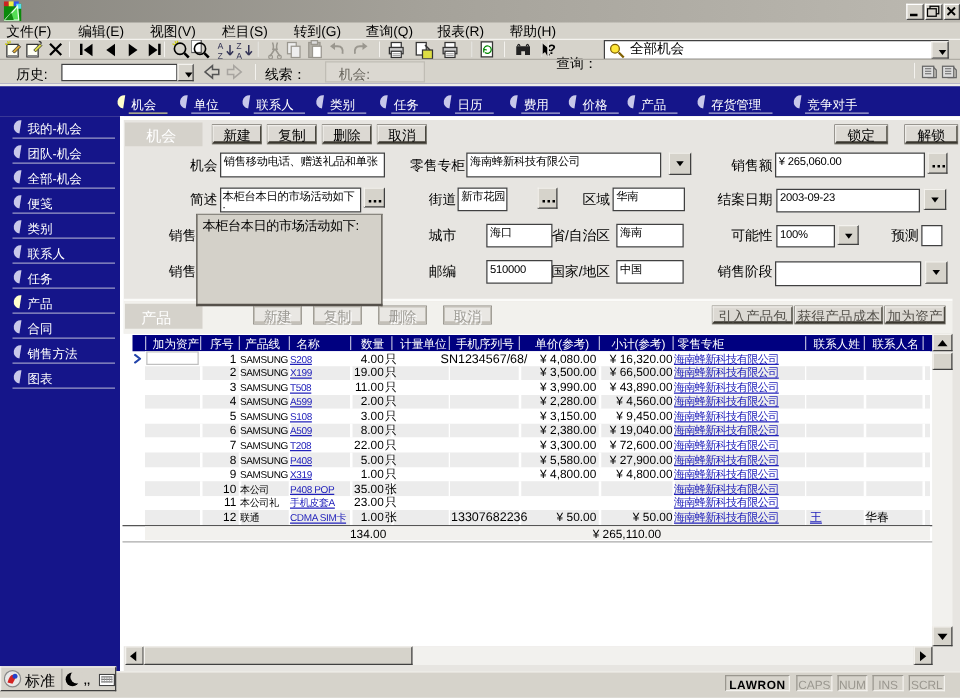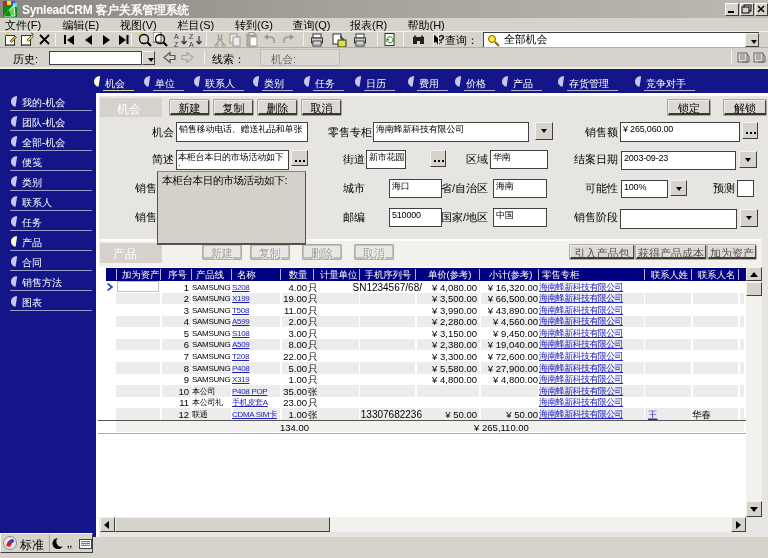--- a/index.html
+++ b/index.html
@@ -74,21 +74,20 @@
 <div id="title">
   <svg style="position:absolute;left:3px;top:1px" width="16" height="16" viewBox="0 0 16 16">
     <rect x="0" y="2" width="14" height="14" fill="#0a8a0a"></rect>
     <rect x="0" y="0" width="4" height="4" fill="#cc2222"></rect>
         <rect x="4" y="0" width="4" height="4" fill="#eeee44"></rect>
     <rect x="8" y="0" width="4" height="4" fill="#3355ee"></rect>
         <rect x="10" y="2" width="4" height="4" fill="#55ddee"></rect>
     <path d="M1,15 L11,4 L12,15 Z" fill="#55dd55" stroke="#e8ffe8" stroke-width="1"></path>
     <path d="M1,15 L6,9 L8,15 Z" fill="#118811"></path>
   </svg>
-  <span class="txt">SynleadCRM 客户关系管理系统</span>
   <div class="wbtn" style="left:725px"><svg width="12" height="11">
           <rect x="2" y="7" width="6" height="2" fill="#000"></rect>
         </svg></div>
   <div class="wbtn" style="left:740px"><svg width="12" height="11">
           <rect x="3" y="1" width="7" height="6" fill="none" stroke="#000"></rect>
           <rect x="1" y="3" width="7" height="6" fill="#d6d3cb" stroke="#000"></rect>
         </svg></div>
   <div class="wbtn" style="left:755px;width:13px"><svg width="11" height="11">
           <path d="M2,2 L8,8 M8,2 L2,8" stroke="#000" stroke-width="1.5"></path>
         </svg></div>
@@ -207,21 +206,21 @@
         <text x="8" y="11" font-size="11" font-weight="bold" fill="#000">?</text>
       </svg>
       <div class="sep" style="left:55px"></div>
       <div class="sep" style="left:130.5px"></div>
       <div class="sep" style="left:205.5px"></div>
       <div class="sep" style="left:302.5px"></div>
       <div class="sep" style="left:376.5px"></div>
       <div class="sep" style="left:402.5px"></div>
       <div class="sep" style="left:433px"></div>
       <div class="sep" style="left:437.5px"></div>
-      <span class="lbl" style="left:445px;top:1px">查询：</span>
+      <span class="lbl" style="left:445px;top:11px">查询：</span>
       <div class="inp" style="left:483px;top:0;width:276px;height:16px;padding-left:20px;font-size:11px">全部机会</div>
       <svg style="position:absolute;left:487px;top:2px" width="13" height="13" viewBox="0 0 13 13">
         <circle cx="5" cy="5" r="3.5" fill="#ffe838" stroke="#806000" stroke-width="1"></circle>
         <path d="M8,8 L12,12" stroke="#806000" stroke-width="1.8"></path>
       </svg>
       <div class="dd" style="left:745px;top:1px;width:14px;height:14px"></div>
     </div>
 
 <div id="tb2">
   <span class="lbl" style="left:13px;top:4px">历史:</span>
@@ -718,20 +717,27 @@
 <div class="sbtn" style="left:746px;top:501px;width:16px;height:16px"></div>
 <div class="arrow" style="left:750px;top:507px;border-left:4px solid transparent;border-right:4px solid transparent;border-top:5px solid #000"></div>
 
 <div style="position:absolute;left:100px;top:517px;width:646px;height:15px;background:#f2f1ee"></div>
 <div class="sbtn" style="left:100px;top:517px;width:15px;height:15px"></div>
 <div class="arrow" style="left:104px;top:521px;border-top:4px solid transparent;border-bottom:4px solid transparent;border-right:5px solid #000"></div>
 <div class="sbtn" style="left:115px;top:517px;width:215px;height:15px"></div>
 <div class="sbtn" style="left:731px;top:517px;width:15px;height:15px"></div>
 <div class="arrow" style="left:736px;top:521px;border-top:4px solid transparent;border-bottom:4px solid transparent;border-left:5px solid #000"></div>
 
+<div id="status">
+  <div class="pan" style="left:580px;width:52px;color:#000;font-weight:bold;letter-spacing:0.5px">LAWRON</div>
+  <div class="pan" style="left:637px;width:29px">CAPS</div>
+  <div class="pan" style="left:670px;width:24px">NUM</div>
+  <div class="pan" style="left:698px;width:25px">INS</div>
+  <div class="pan" style="left:727px;width:29px">SCRL</div>
+</div>
 
 <div style="position:absolute;left:0;top:533px;width:93px;height:20px;background:#d6d3cb;border:1px solid;border-color:#f4f2ee #404040 #404040 #f4f2ee;z-index:9">
   <svg style="position:absolute;left:2px;top:2px" width="15" height="15" viewBox="0 0 15 15">
     <circle cx="7" cy="7" r="6.5" fill="#e8e8e8" stroke="#888"></circle>
     <path d="M3,10 Q5,3 8,4 Q11,5 7,11 Z" fill="#d42222"></path>
     <circle cx="9" cy="5" r="2" fill="#2244cc"></circle>
   </svg>
   <span style="position:absolute;left:19px;top:3px;font-size:12px">标准</span>
   <div style="position:absolute;left:48px;top:1px;width:1px;height:17px;background:#a8a5a0"></div>
   <svg style="position:absolute;left:51px;top:3px" width="14" height="13" viewBox="0 0 14 13">

